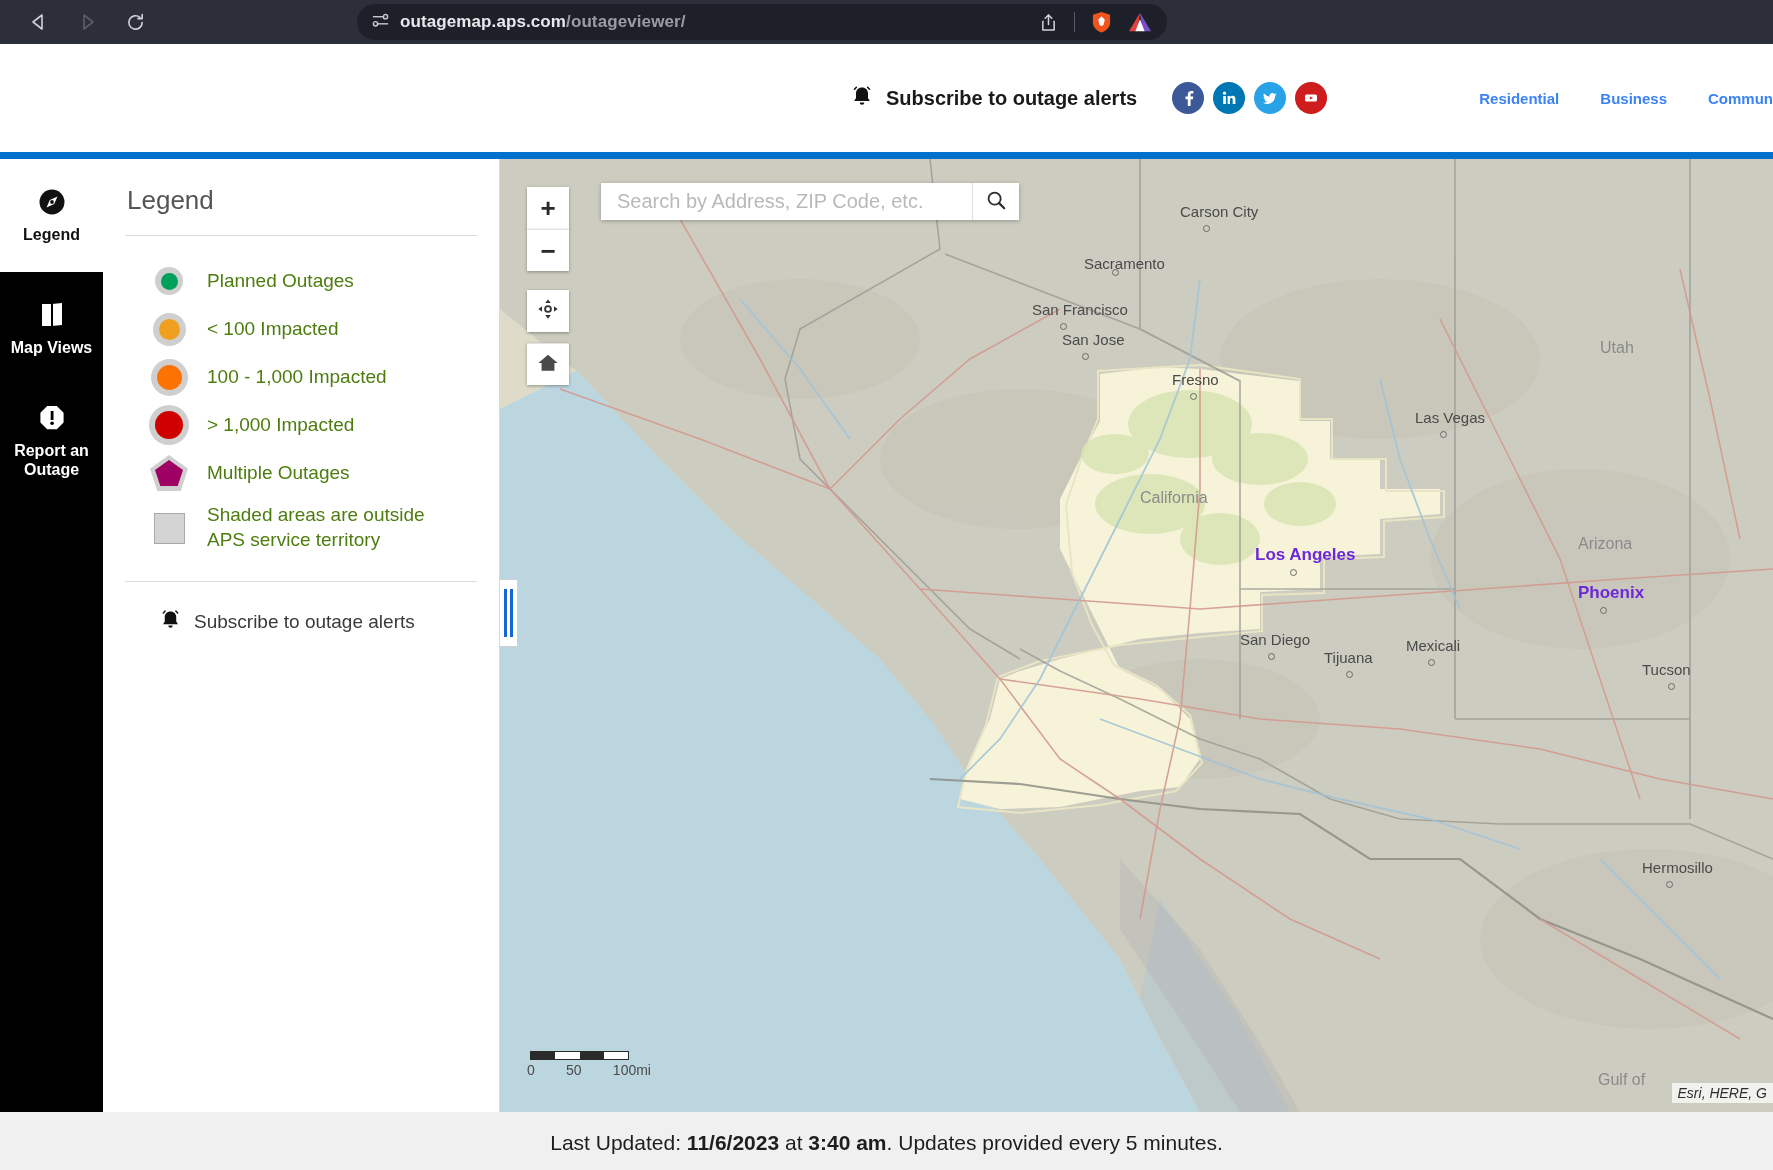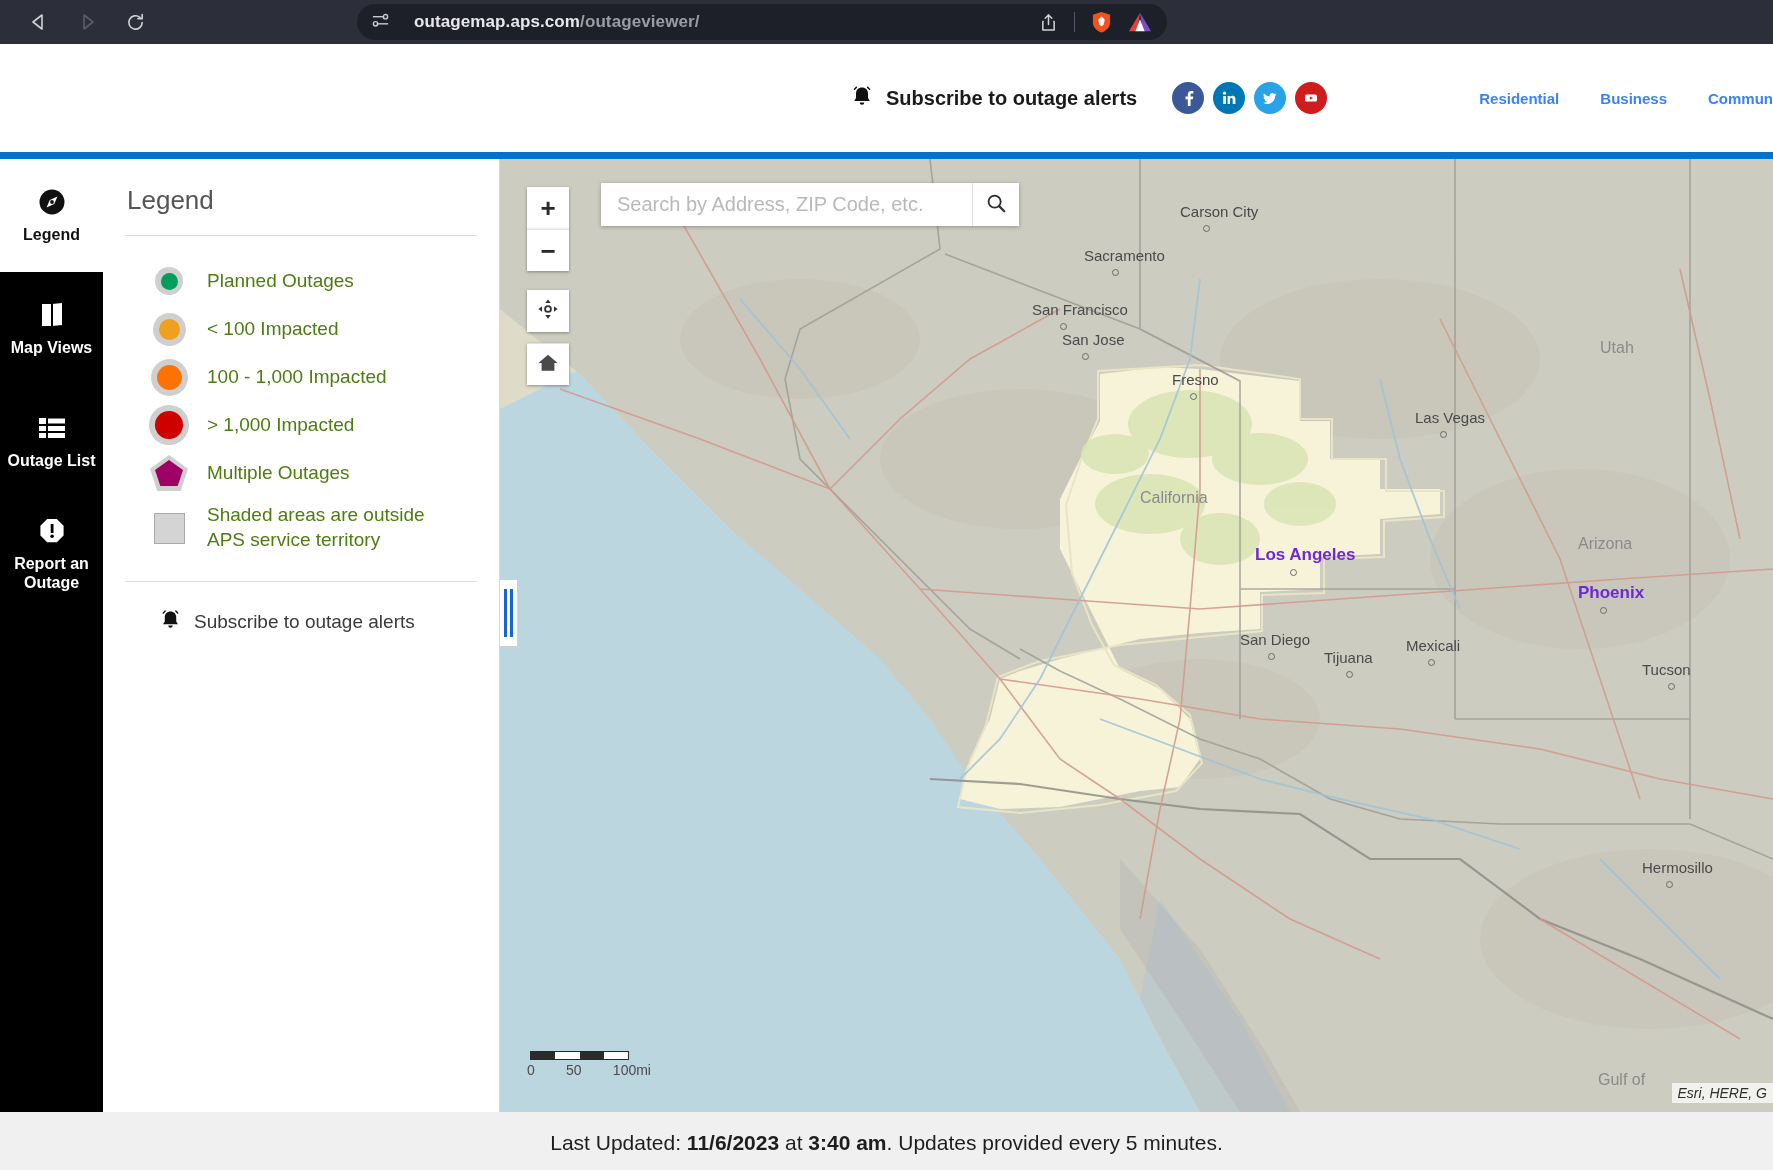--- a/index.html
+++ b/index.html
@@ -22,21 +22,21 @@
   .nav-ico { width: 26px; height: 26px; display: flex; align-items: center; justify-content: center; }
   .nav-ico svg { display: block; }
   .bookmark-ico { margin-left: 245px; }
   .urlbar {
     position: absolute; left: 357px; top: 4px;
     width: 810px; height: 36px;
     background: #1e2029;
     border-radius: 18px;
     display: flex; align-items: center;
     padding: 0 14px;
-    gap: 24px;
+    gap: 10px;
   }
   .url-text {
     color: #e8e8ec; font-size: 17px; font-weight: bold;
     white-space: nowrap; overflow: hidden;
     letter-spacing: .1px;
   }
   .url-text .dim { color: #9b9ba6; font-weight: bold; }
   .url-right { margin-left: auto; display: flex; align-items: center; gap: 13px; }
   .url-div { width: 1px; height: 20px; background: #55586a; }
 
@@ -154,21 +154,21 @@
     display: flex; align-items: center; justify-content: center;
     cursor: pointer; box-shadow: 0 1px 3px rgba(0,0,0,.35);
     font-size: 26px; color: #2a2a2a; font-weight: bold; line-height: 1;
   }
   .mbtn + .mbtn { border-top: 1px solid #e2e2e2; }
   .locate-btn { position: absolute; left: 27px; top: 131px; z-index: 25; }
   .home-btn { position: absolute; left: 27px; top: 184px; z-index: 25; }
 
   .searchbox {
     position: absolute; left: 101px; top: 24px; z-index: 25;
-    width: 418px; height: 43px; background: #fff;
+    width: 418px; height: 37px; background: #fff;
     display: flex; align-items: stretch; box-shadow: 0 1px 4px rgba(0,0,0,.28);
   }
   .searchbox input {
     flex: 1; border: none; outline: none;
     font-size: 20px; color: #333; padding: 0 16px;
     font-family: "Liberation Sans", sans-serif;
     background: transparent;
   }
   .searchbox input::placeholder { color: #b9b9b9; }
   .search-btn {
@@ -334,33 +334,20 @@
     </div>
     <div class="rail-item">
       <span class="ico">
         <svg width="28" height="30" viewBox="0 0 28 30">
             <path d="M4 4 h10 v22 H4 Z" fill="#fff"></path>
             <path d="M14 4 l10 -1 v22 l-10 1 Z" fill="#fff"></path>
             <path d="M14 4 v23" stroke="#000" stroke-width="2"></path>
           </svg>
       </span>
       <span class="rl">Map Views</span>
-    </div>
-    <div class="rail-item">
-      <span class="ico">
-        <svg width="30" height="26" viewBox="0 0 30 26">
-          <rect x="2" y="3" width="7" height="6" fill="#fff"></rect>
-            <rect x="11" y="3.5" width="17" height="5" fill="#fff"></rect>
-          <rect x="2" y="11" width="7" height="5" fill="#fff"></rect>
-            <rect x="11" y="11" width="17" height="5" fill="#fff"></rect>
-          <rect x="2" y="18" width="7" height="5" fill="#fff"></rect>
-            <rect x="11" y="18" width="17" height="5" fill="#fff"></rect>
-        </svg>
-      </span>
-      <span class="rl">Outage List</span>
     </div>
     <div class="rail-item">
       <span class="ico">
         <svg width="28" height="28" viewBox="0 0 28 28">
             <path d="M9.2 2 h9.6 L25.6 8.8 v9.6 L18.8 25.2 h-9.6 L2.4 18.4 V8.8 Z" fill="#fff"></path>
             <rect x="12.7" y="7" width="2.8" height="9" fill="#000"></rect>
             <circle cx="14.1" cy="19.2" r="1.8" fill="#000"></circle>
           </svg>
       </span>
       <span class="rl">Report an Outage</span>
@@ -529,21 +516,21 @@
       <div class="map-lbl state" style="left:1100px; top:180px;">Utah</div>
 
       <div class="map-lbl state" style="left:640px; top:330px;">California</div>
       <div class="map-lbl state" style="left:1078px; top:376px;">Arizona</div>
 
       <div class="map-lbl state" style="left:1098px; top:912px;">Gulf of</div>
 
       <div class="map-lbl city" style="left:680px; top:44px;">Carson City</div>
       <div class="city-dot" style="left:703px; top:66px;"></div>
 
-      <div class="map-lbl city" style="left:584px; top:88px;">Sacramento</div>
+      <div class="map-lbl city" style="left:584px; top:96px;">Sacramento</div>
       <div class="city-dot" style="left:612px; top:110px;"></div>
 
       <div class="map-lbl city" style="left:532px; top:142px;">San Francisco</div>
       <div class="city-dot" style="left:560px; top:164px;"></div>
 
       <div class="map-lbl city" style="left:562px; top:172px;">San Jose</div>
       <div class="city-dot" style="left:582px; top:194px;"></div>
 
       <div class="map-lbl city" style="left:672px; top:212px;">Fresno</div>
       <div class="city-dot" style="left:690px; top:234px;"></div>

